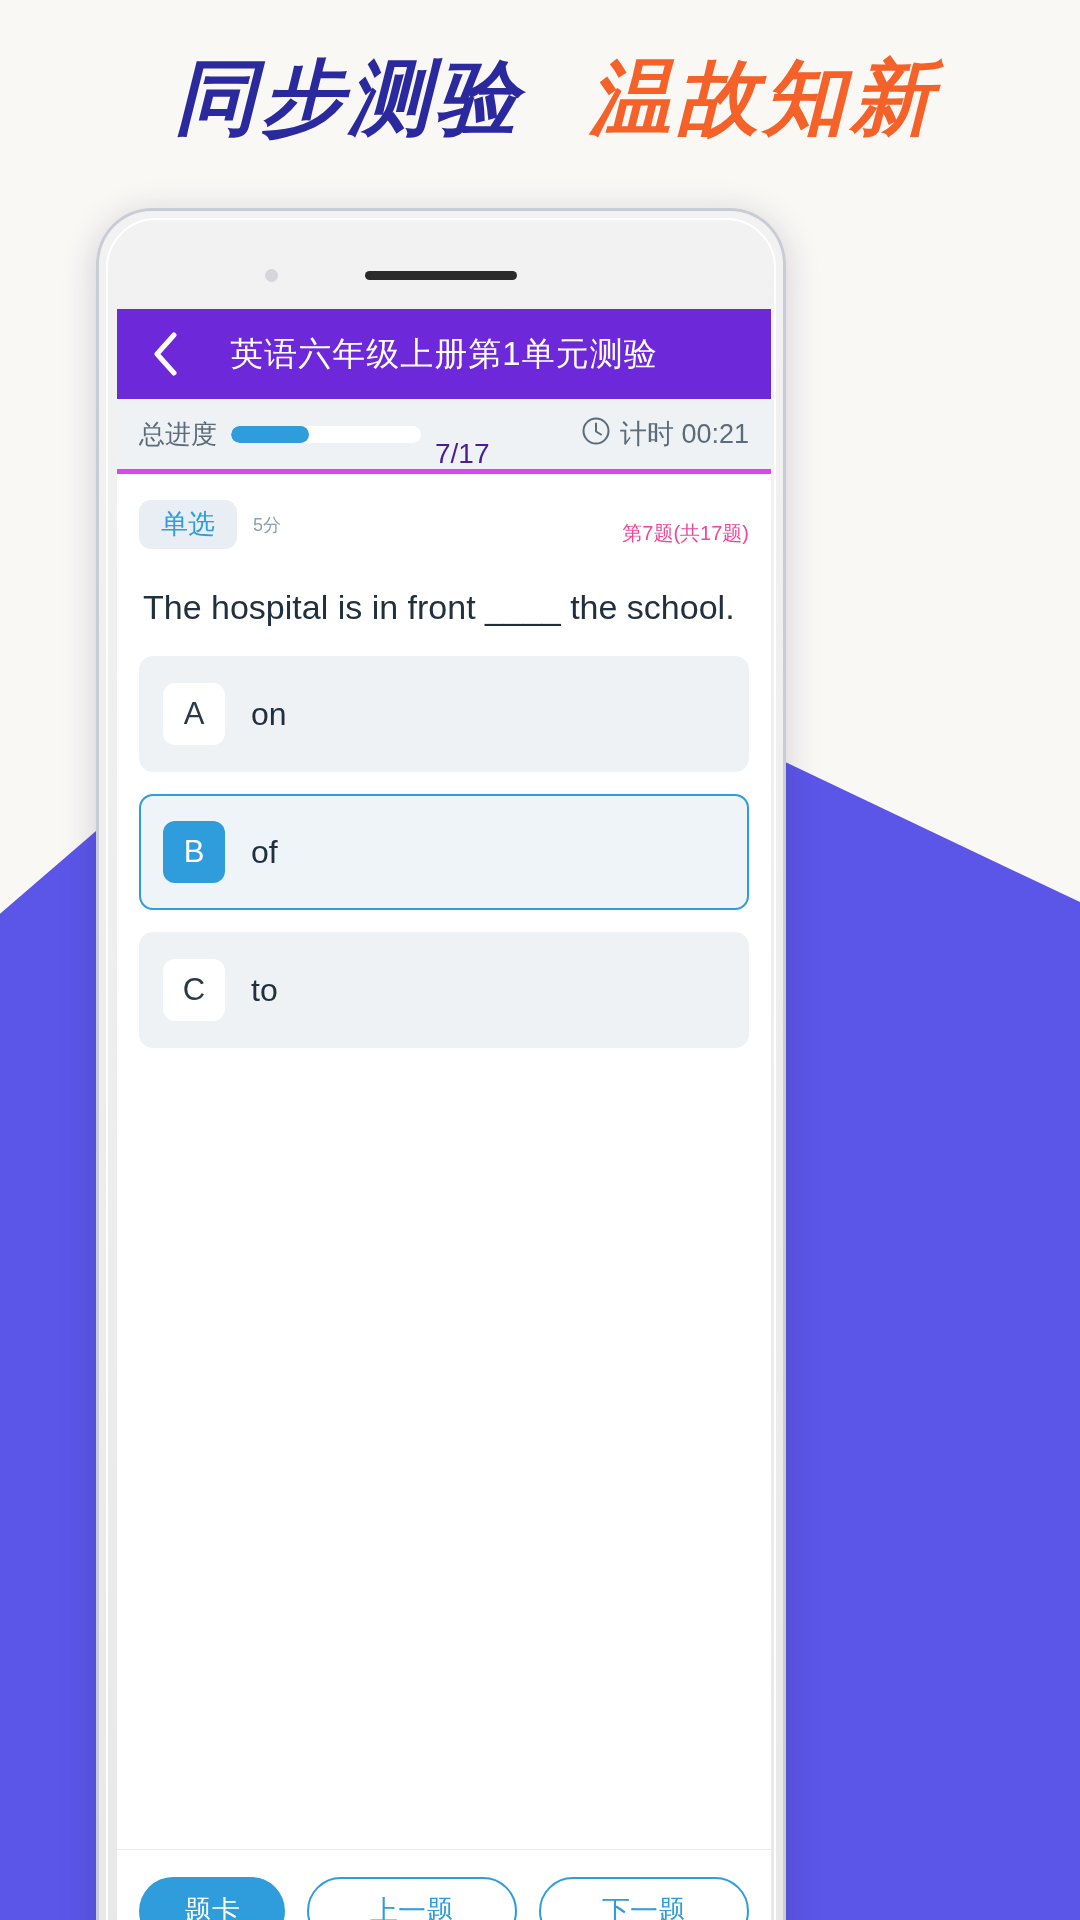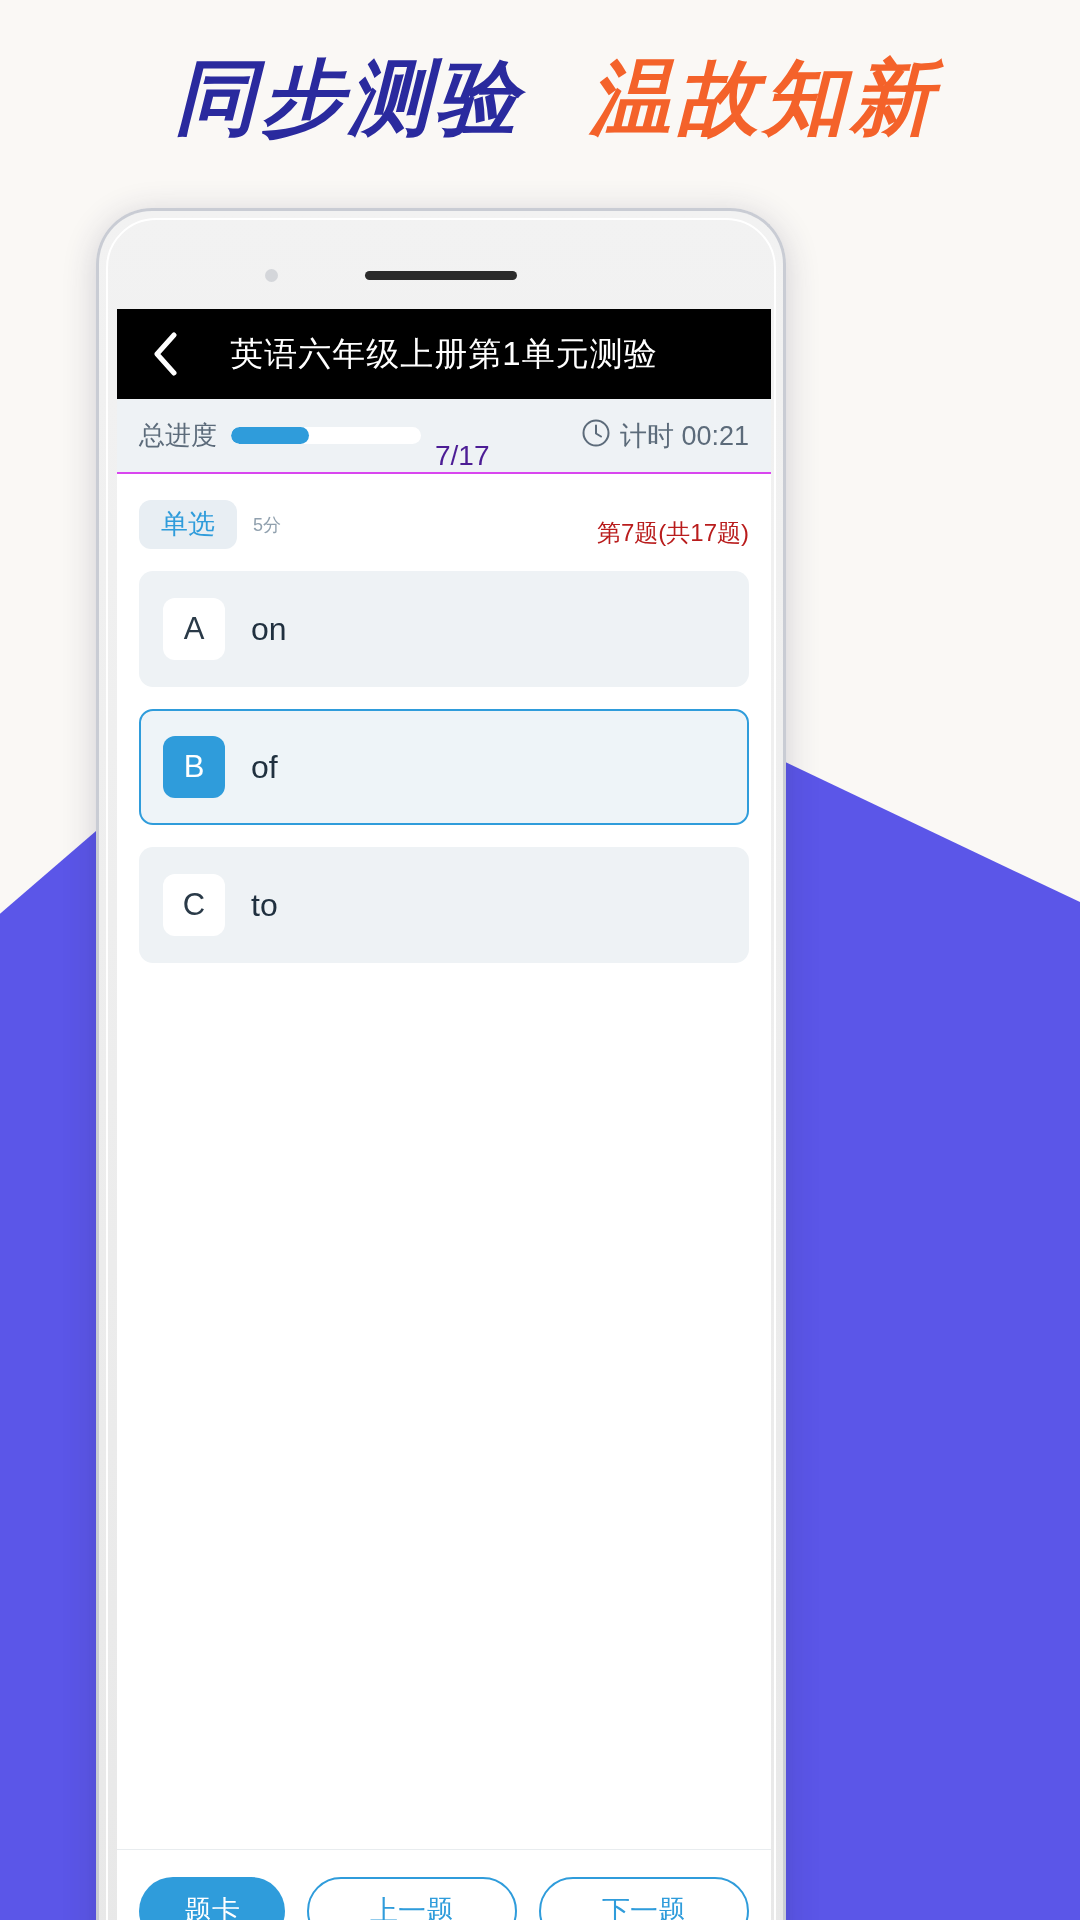--- a/index.html
+++ b/index.html
@@ -120,21 +120,21 @@
     width: 654px;
     height: 1662px;
     background: #ffffff;
     overflow: hidden;
     z-index: 5;
   }
 
   
   .app-header {
     height: 90px;
-    background: #000000;
+    background: #6d28d9;
     display: flex;
     align-items: center;
     padding: 0 22px;
     position: relative;
   }
   .back-btn {
     width: 52px;
     height: 52px;
     display: flex;
     align-items: center;
@@ -153,21 +153,21 @@
   }
 
   
   .progress-row {
     height: 75px;
     background: #eef2f5;
     display: flex;
     align-items: center;
     padding: 0 22px;
     gap: 14px;
-    border-bottom: 2px solid #d946ef;
+    border-bottom: 5px solid #d946ef;
   }
   .progress-label {
     color: #5c6b7a;
     font-size: 26px;
     white-space: nowrap;
   }
   .progress-track {
     width: 190px;
     height: 17px;
     border-radius: 9px;
@@ -214,22 +214,22 @@
     padding: 11px 22px;
     border-radius: 12px;
     line-height: 1;
   }
   .score-text {
     color: #90a0ae;
     font-size: 18px;
   }
   .index-text {
     margin-left: auto;
-    color: #b91c1c;
-    font-size: 24px;
+    color: #ec4899;
+    font-size: 20px;
     margin-top: 17px;
   }
 
   
   .stem {
     color: #20303f;
     font-size: 34px;
     line-height: 1.45;
     padding: 26px 4px 10px 4px;
     word-break: break-word;
@@ -358,20 +358,21 @@
     </div>
 
     <div class="question-body">
 
       <div class="meta-row">
         <span class="type-badge">单选</span>
         <span class="score-text">5分</span>
         <span class="index-text">第7题(共17题)</span>
       </div>
 
+      <div class="stem">The hospital is in front ____ the school.</div>
 
       <div class="options" id="options-list">
           <div class="option">
             <div class="opt-badge">A</div>
             <div class="opt-text">on</div>
           </div>
           <div class="option selected">
             <div class="opt-badge">B</div>
             <div class="opt-text">of</div>
           </div>

